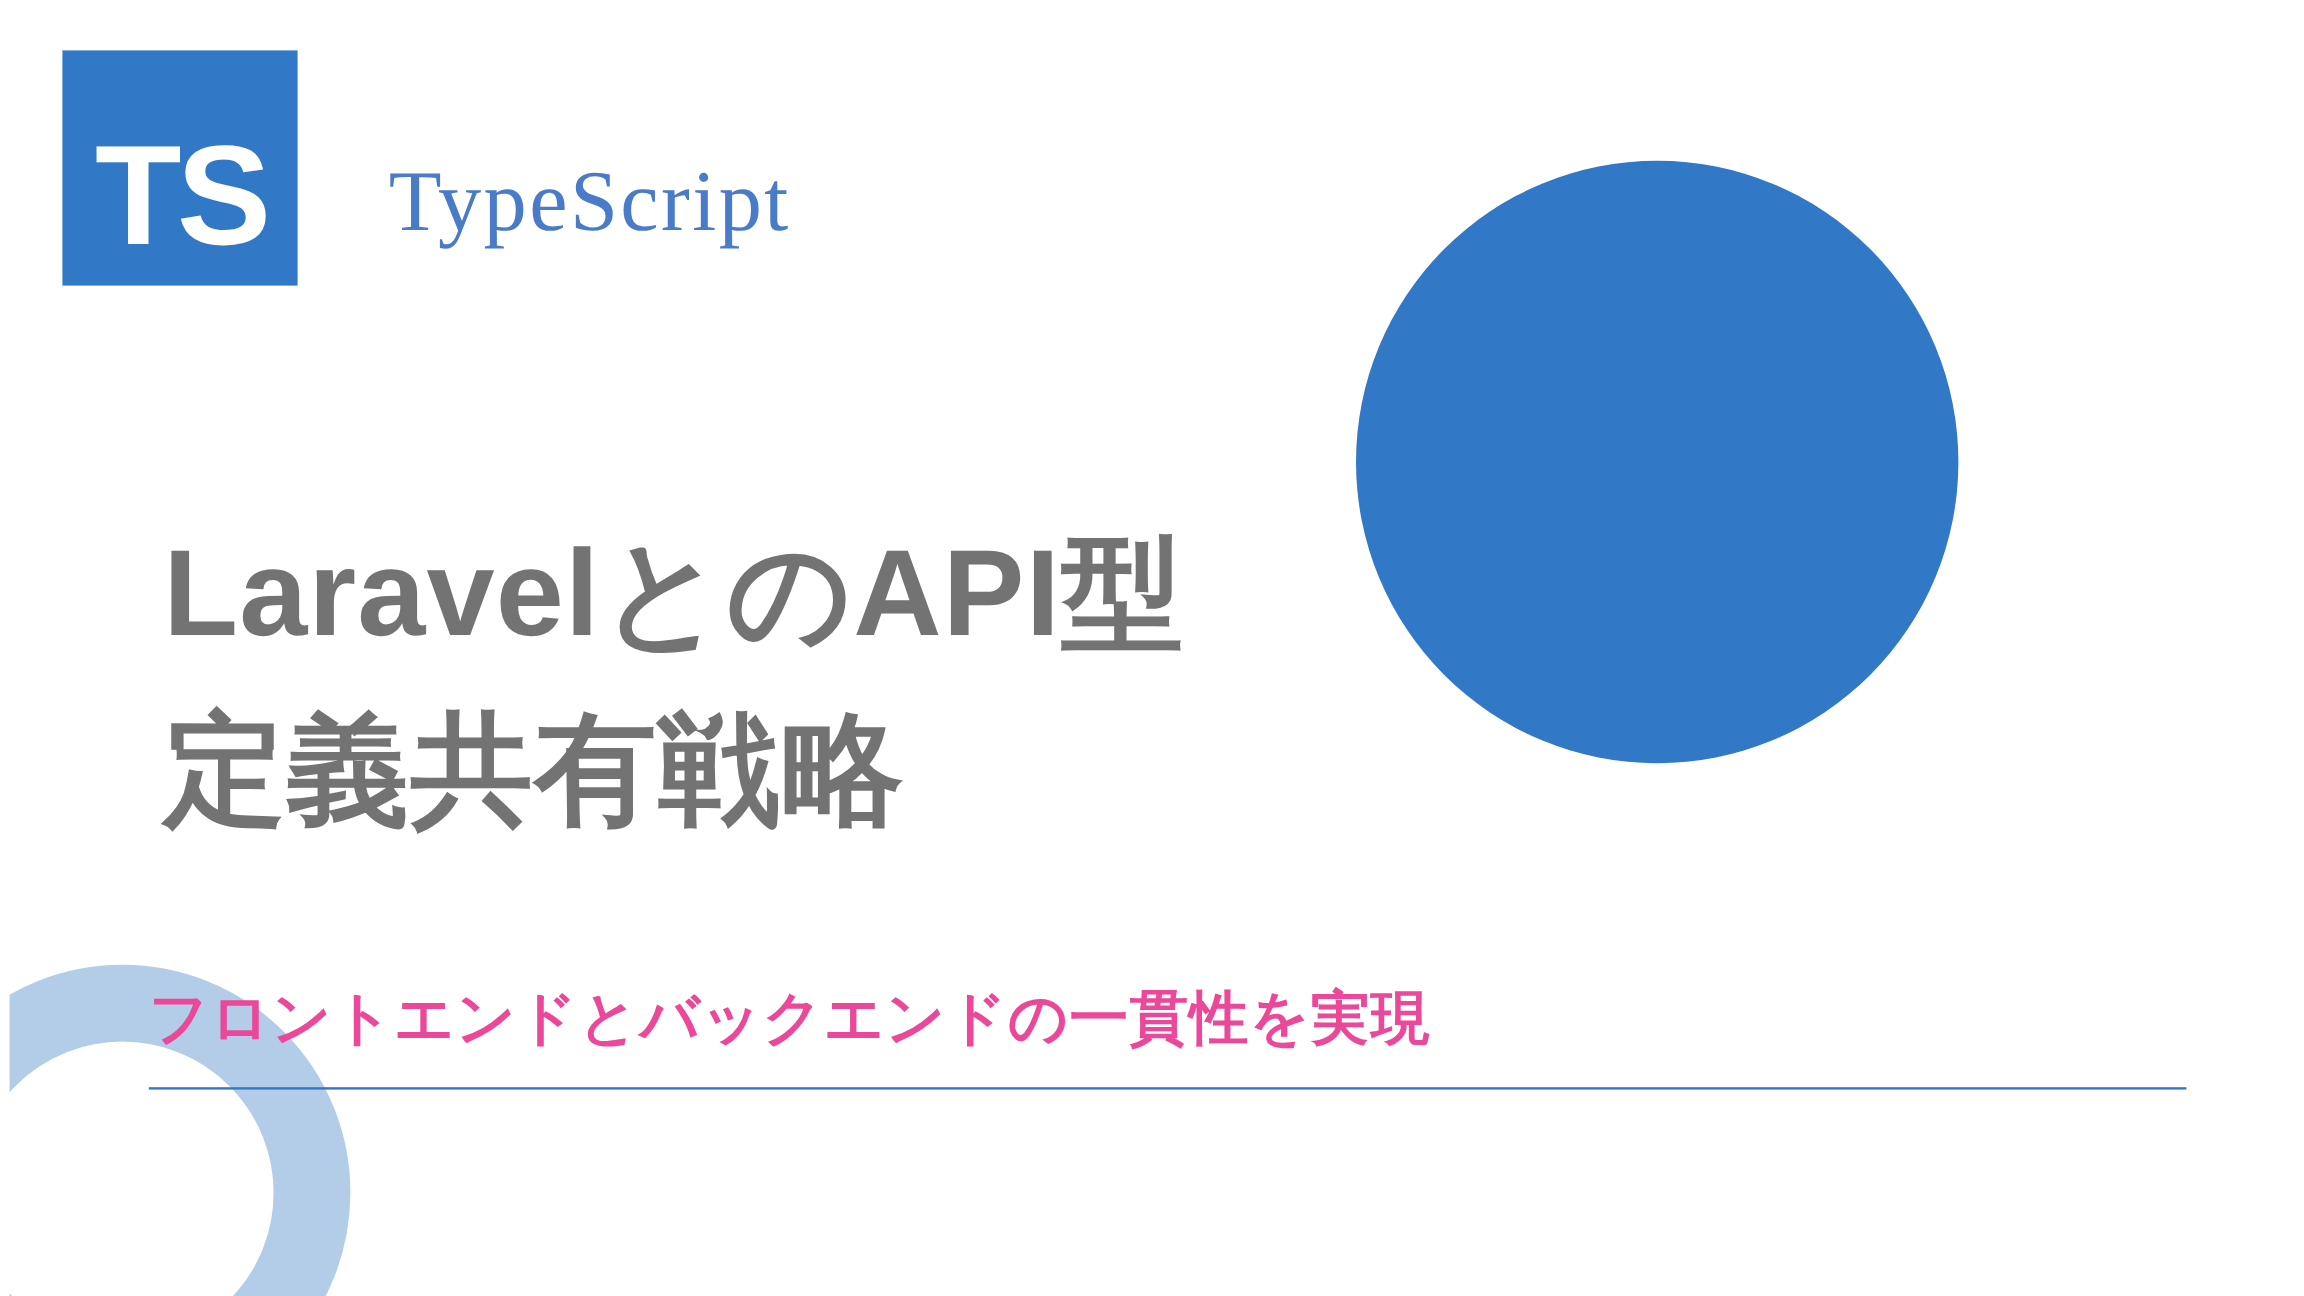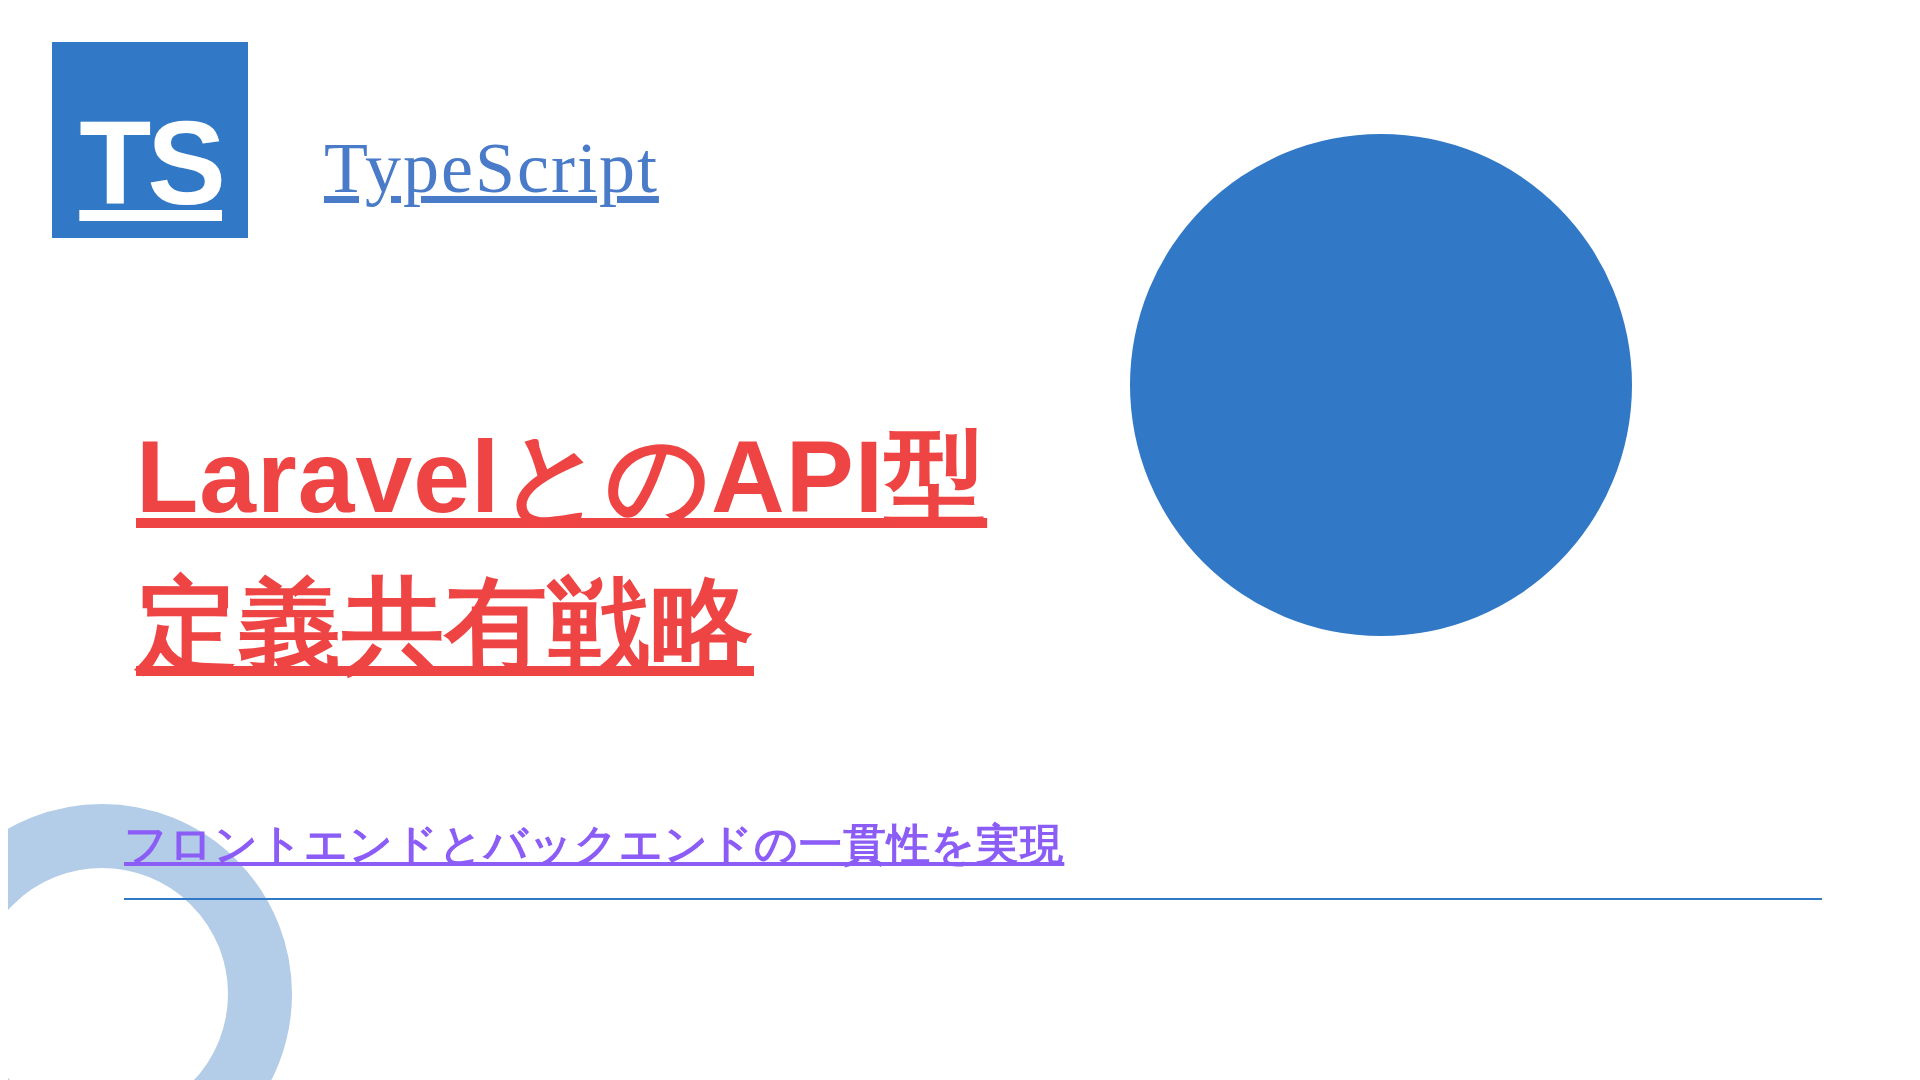--- a/index.html
+++ b/index.html
@@ -1,19 +1,18 @@
 <!DOCTYPE html>
 <html><head>
   <meta charset="utf-8">
   <style>
     * {
       margin: 4px;
       padding: 0;
       box-sizing: border-box;
-      text-decoration: underline;
     }
     body {
       width: 1920px;
       height: 1080px;
       background: white;
       font-family: 'Hiragino Sans', 'Meiryo', 'Yu Gothic', sans-serif;
       position: relative;
       overflow: hidden;
     }
     .logo-box {
@@ -41,38 +40,38 @@
       top: 115px;
       left: 312px;
       font-size: 72px;
       font-weight: 500;
       color: #4a7bc8;
       font-family: 'Comic Sans MS', 'Segoe Script', cursive;
       letter-spacing: 2px;
     }
     .title {
       position: absolute;
-      top: 392px;
+      top: 409px;
       left: 120px;
       font-size: 102px;
       font-weight: 700;
-      color: #ef4444;
+      color: #737373;
       line-height: 1.45;
       letter-spacing: 1px;
     }
     .subtitle-container {
       position: absolute;
       top: 800px;
       left: 108px;
       width: 1698px;
     }
     .subtitle {
-      font-size: 43px;
+      font-size: 49px;
       font-weight: 600;
-      color: #8b5cf6;
+      color: #ec4899;
       padding-bottom: 20px;
       letter-spacing: 1px;
     }
     .subtitle-underline {
       width: 100%;
       height: 2px;
       background: #3178c6;
     }
     .big-circle {
       position: absolute;

